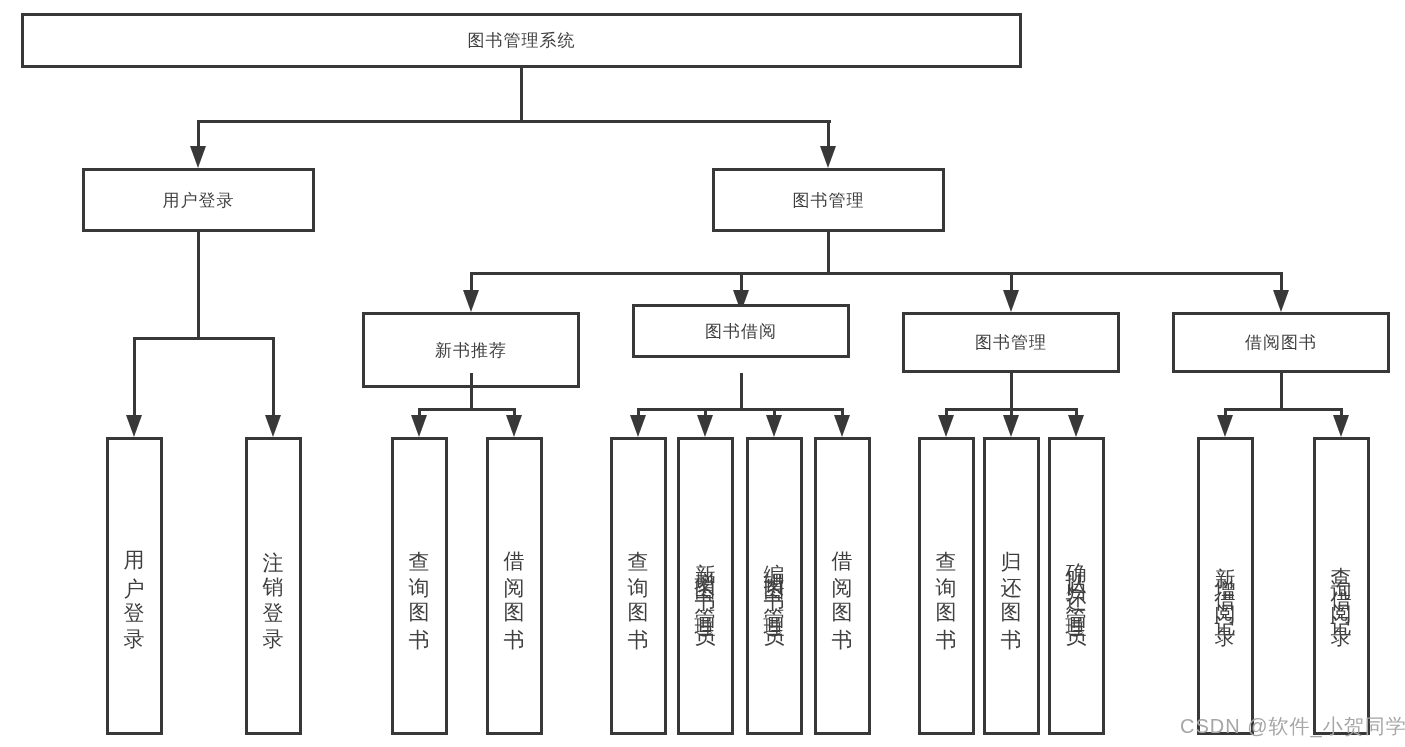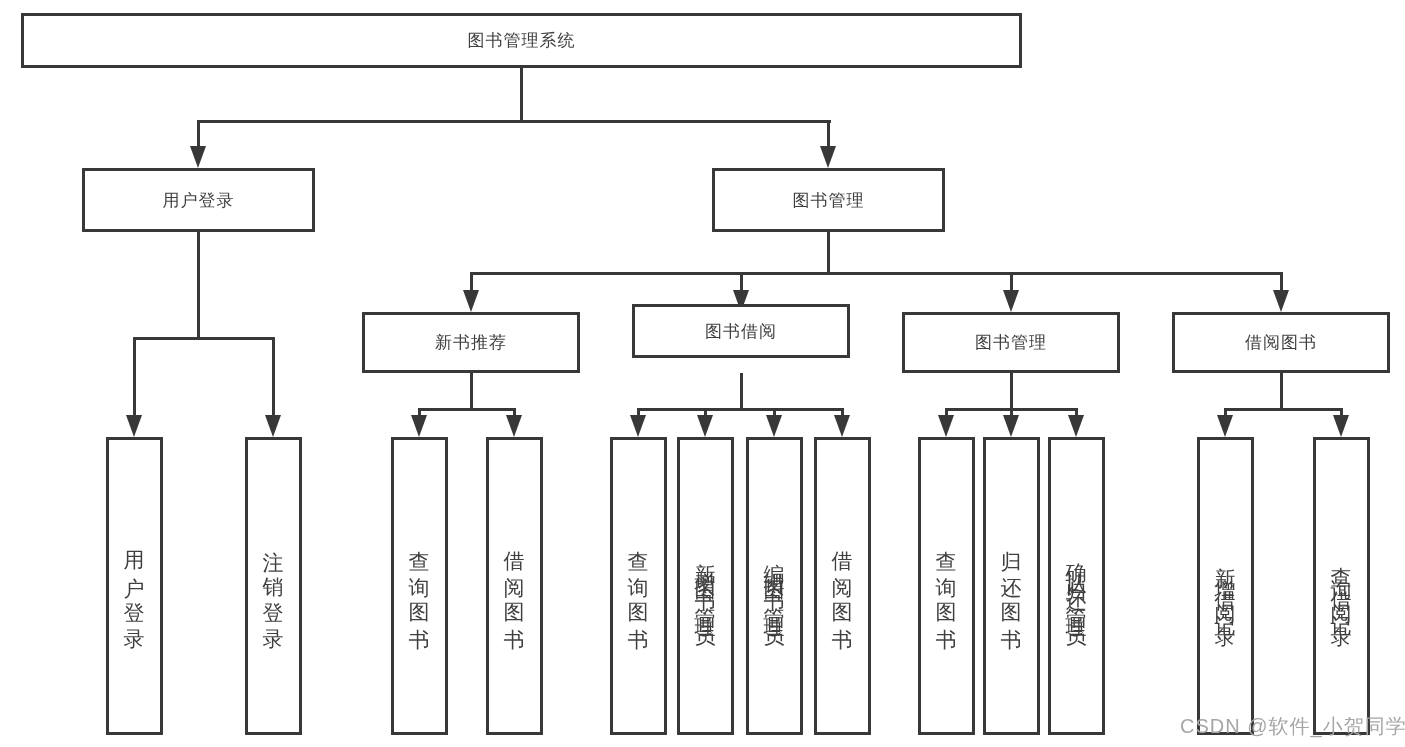--- a/index.html
+++ b/index.html
@@ -98,21 +98,21 @@
   <div class="lh" style="left:470px;top:272px;width:812px;"></div>
   <div class="lv" style="left:470px;top:272px;height:20px;"></div>
   <div class="arr" style="left:463px;top:290px;"></div>
   <div class="lv" style="left:740px;top:272px;height:20px;"></div>
   <div class="arr" style="left:733px;top:290px;"></div>
   <div class="lv" style="left:1010px;top:272px;height:20px;"></div>
   <div class="arr" style="left:1003px;top:290px;"></div>
   <div class="lv" style="left:1280px;top:272px;height:20px;"></div>
   <div class="arr" style="left:1273px;top:290px;"></div>
 
-  <div class="node" style="left:362px;top:312px;width:218px;height:61px;">
+  <div class="node" style="left:362px;top:312px;width:218px;height:76px;">
     <span>新书推荐</span>
   </div>
   <div class="node" style="left:632px;top:304px;width:218px;height:54px;">
     <span>图书借阅</span>
   </div>
   <div class="node" style="left:902px;top:312px;width:218px;height:61px;">
     <span>图书管理</span>
   </div>
   <div class="node" style="left:1172px;top:312px;width:218px;height:61px;">
     <span>借阅图书</span>

